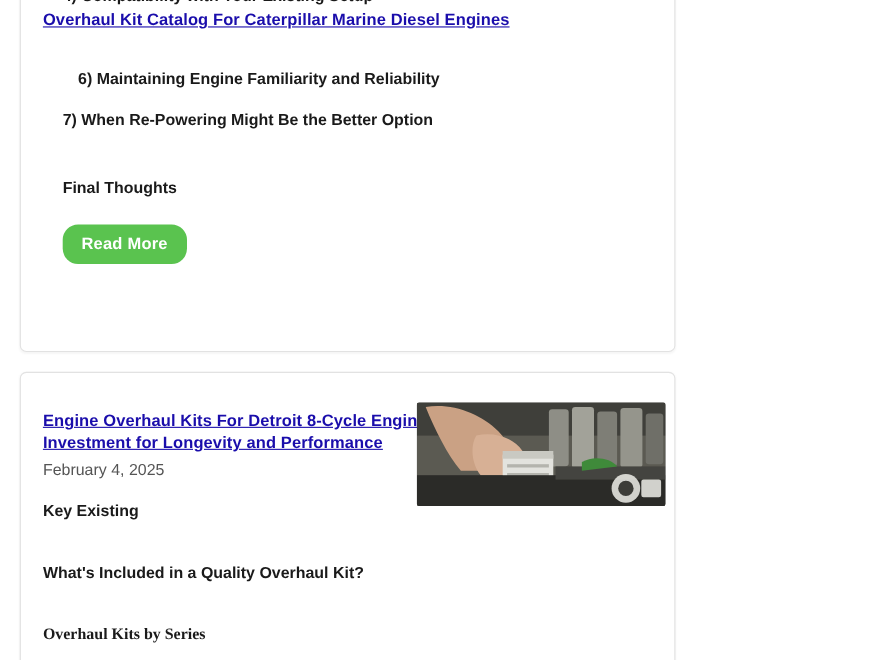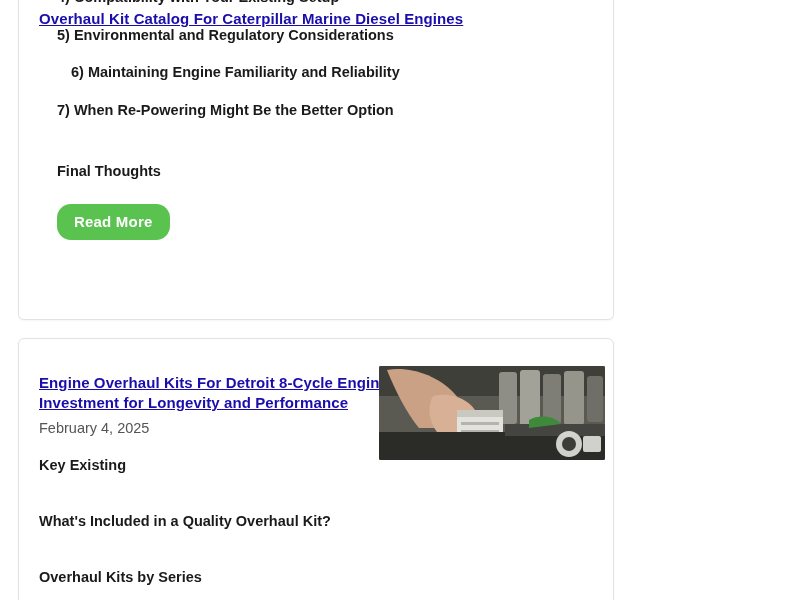--- a/index.html
+++ b/index.html
@@ -114,20 +114,21 @@
     font-weight: bold;
     color: #1a1a1a;
   }
   .c2-h-3 {
     position: absolute;
     top: 230px;
     left: 20px;
     font-size: 14.5px;
     font-weight: bold;
     color: #1a1a1a;
+    font-family: Liberation Serif, serif;
   }
   .thumb {
     position: absolute;
     top: 27px;
     right: 8px;
     width: 226px;
     height: 94px;
     border-radius: 2px;
     overflow: hidden;
     background: #4a4a46;
@@ -139,21 +140,20 @@
 
 <div class="page">
 
   <div class="card card-one">
 
     <div class="title-wrap">
       <a class="post-title" href="#">Overhaul Kit Catalog For Caterpillar Marine Diesel Engines</a>
     </div>
 
     <p class="outline-item oi-1">4) Compatibility with Your Existing Setup</p>
-    <p class="outline-item oi-2">5) Environmental and Regulatory Considerations</p>
     <p class="outline-item oi-3">6) Maintaining Engine Familiarity and Reliability</p>
     <p class="outline-item oi-4">7) When Re-Powering Might Be the Better Option</p>
 
     <p class="final-thoughts">Final Thoughts</p>
 
     <button class="read-more">Read More</button>
   </div>
 
   <div class="card card-two">
 

